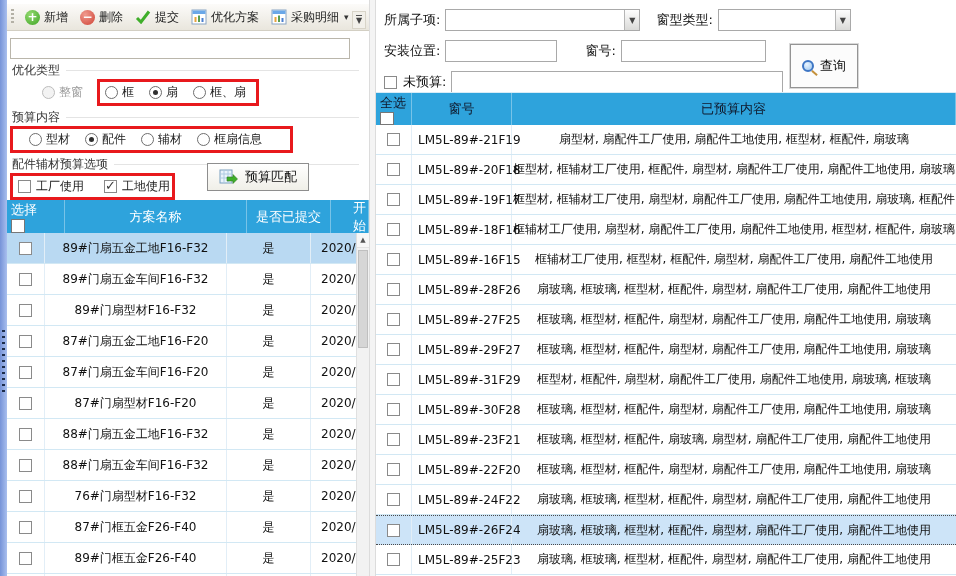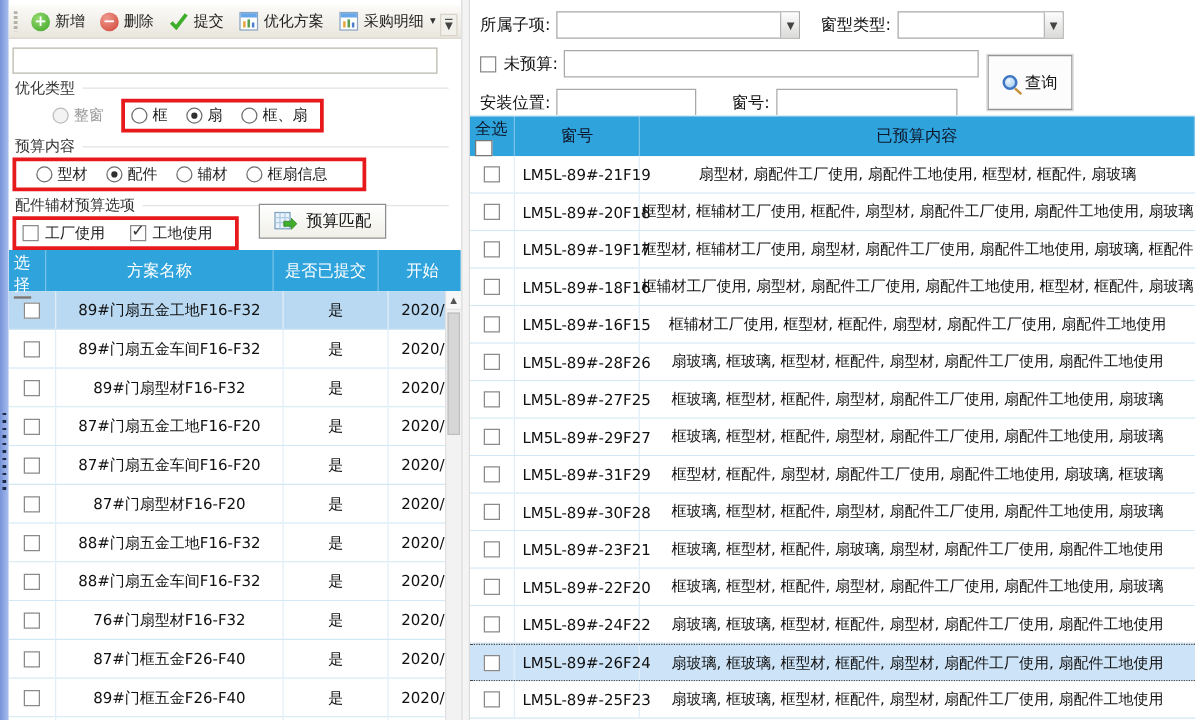--- a/index.html
+++ b/index.html
@@ -54,21 +54,21 @@
   .date-row{display:flex;align-items:center;margin:7px 0 0 3px;gap:5px;}
   .date-combo{display:inline-flex;align-items:stretch;border:1px solid #a9a9a9;height:21px;background:#fff;}
   .date-val{padding:3px 7px 0 7px;font-size:12px;white-space:nowrap;}
   .dd-btn{width:15px;background:linear-gradient(#fdfdfd,#dadad8);border-left:1px solid #b5b5b5;
         display:flex;align-items:center;justify-content:center;font-size:8px;color:#444;flex:none;}
 
   
   .ltable{position:absolute;left:0;right:0;top:200px;bottom:0;overflow:hidden;}
   .thead{display:flex;background:#2ea3dc;color:#fff;height:33px;font-size:13px;}
   .th{display:flex;align-items:center;justify-content:center;border-right:1px solid rgba(255,255,255,.35);}
-  .th-sel{width:30px;flex-direction:column;align-items:flex-start;justify-content:flex-start;padding:1px 0 0 4px;}
+  .th-sel{width:58px;flex-direction:column;align-items:flex-start;justify-content:flex-start;padding:1px 0 0 4px;}
   .hcb{width:14px;height:14px;background:#fff;border:1px solid #777;margin-top:0;}
   .th-name{width:182px;}
   .th-sub{width:84px;}
   .th-date{flex:1;justify-content:flex-start;padding-left:22px;}
   .trow{display:flex;height:31px;background:#fff;border-bottom:1px solid #d2e8f4;}
   .trow.sel{background:#b9d9f2;}
   .td{display:flex;align-items:center;justify-content:center;border-right:1px solid #e2eef7;color:#111;overflow:hidden;white-space:nowrap;}
   .td-sel{width:38px;}
   .td-name{width:182px;}
   .td-sub{width:84px;}
@@ -205,21 +205,21 @@
             <span class="rb"></span>
             <span>框扇信息</span>
           </label>
         </span>
       </div>
     </div>
 
     <div class="grp">
       <div class="grp-label">配件辅材预算选项</div>
       <div class="ctl-row">
-        <span class="red-box" style="gap:20px;padding-right:18px;">
+        <span class="red-box" style="gap:20px;padding-right:2px;">
           <label class="cbx">
             <span class="cb"></span>
             <span>工厂使用</span>
           </label>
           <label class="cbx">
             <span class="cb on"></span>
             <span>工地使用</span>
           </label>
         </span>
       </div>
@@ -368,29 +368,29 @@
         <span class="combo-val"></span>
         <span class="dd-btn">▼</span>
       </span>
       <span class="flbl gap16">窗型类型:</span>
       <span class="combo w133">
         <span class="combo-val"></span>
         <span class="dd-btn">▼</span>
       </span>
     </div>
     <div class="f-row">
-      <span class="cb" style="margin-right:6px;"></span>
-      <span class="flbl">未预算:</span>
-      <input class="tinput w332" value="" style="">
-    </div>
-    <div class="f-row">
       <span class="flbl">安装位置:</span>
       <input class="tinput w112" value="" style="">
       <span class="flbl gap28">窗号:</span>
       <input class="tinput w145" value="" style="">
+    </div>
+    <div class="f-row">
+      <span class="cb" style="margin-right:6px;"></span>
+      <span class="flbl">未预算:</span>
+      <input class="tinput w332" value="" style="">
     </div>
     <button class="query-btn">
       <span class="mag"></span>
       <span>查询</span>
     </button>
 
     <div class="rtable">
       <div class="rthead">
         <div class="rth rth-sel">
           <span>全选</span>

